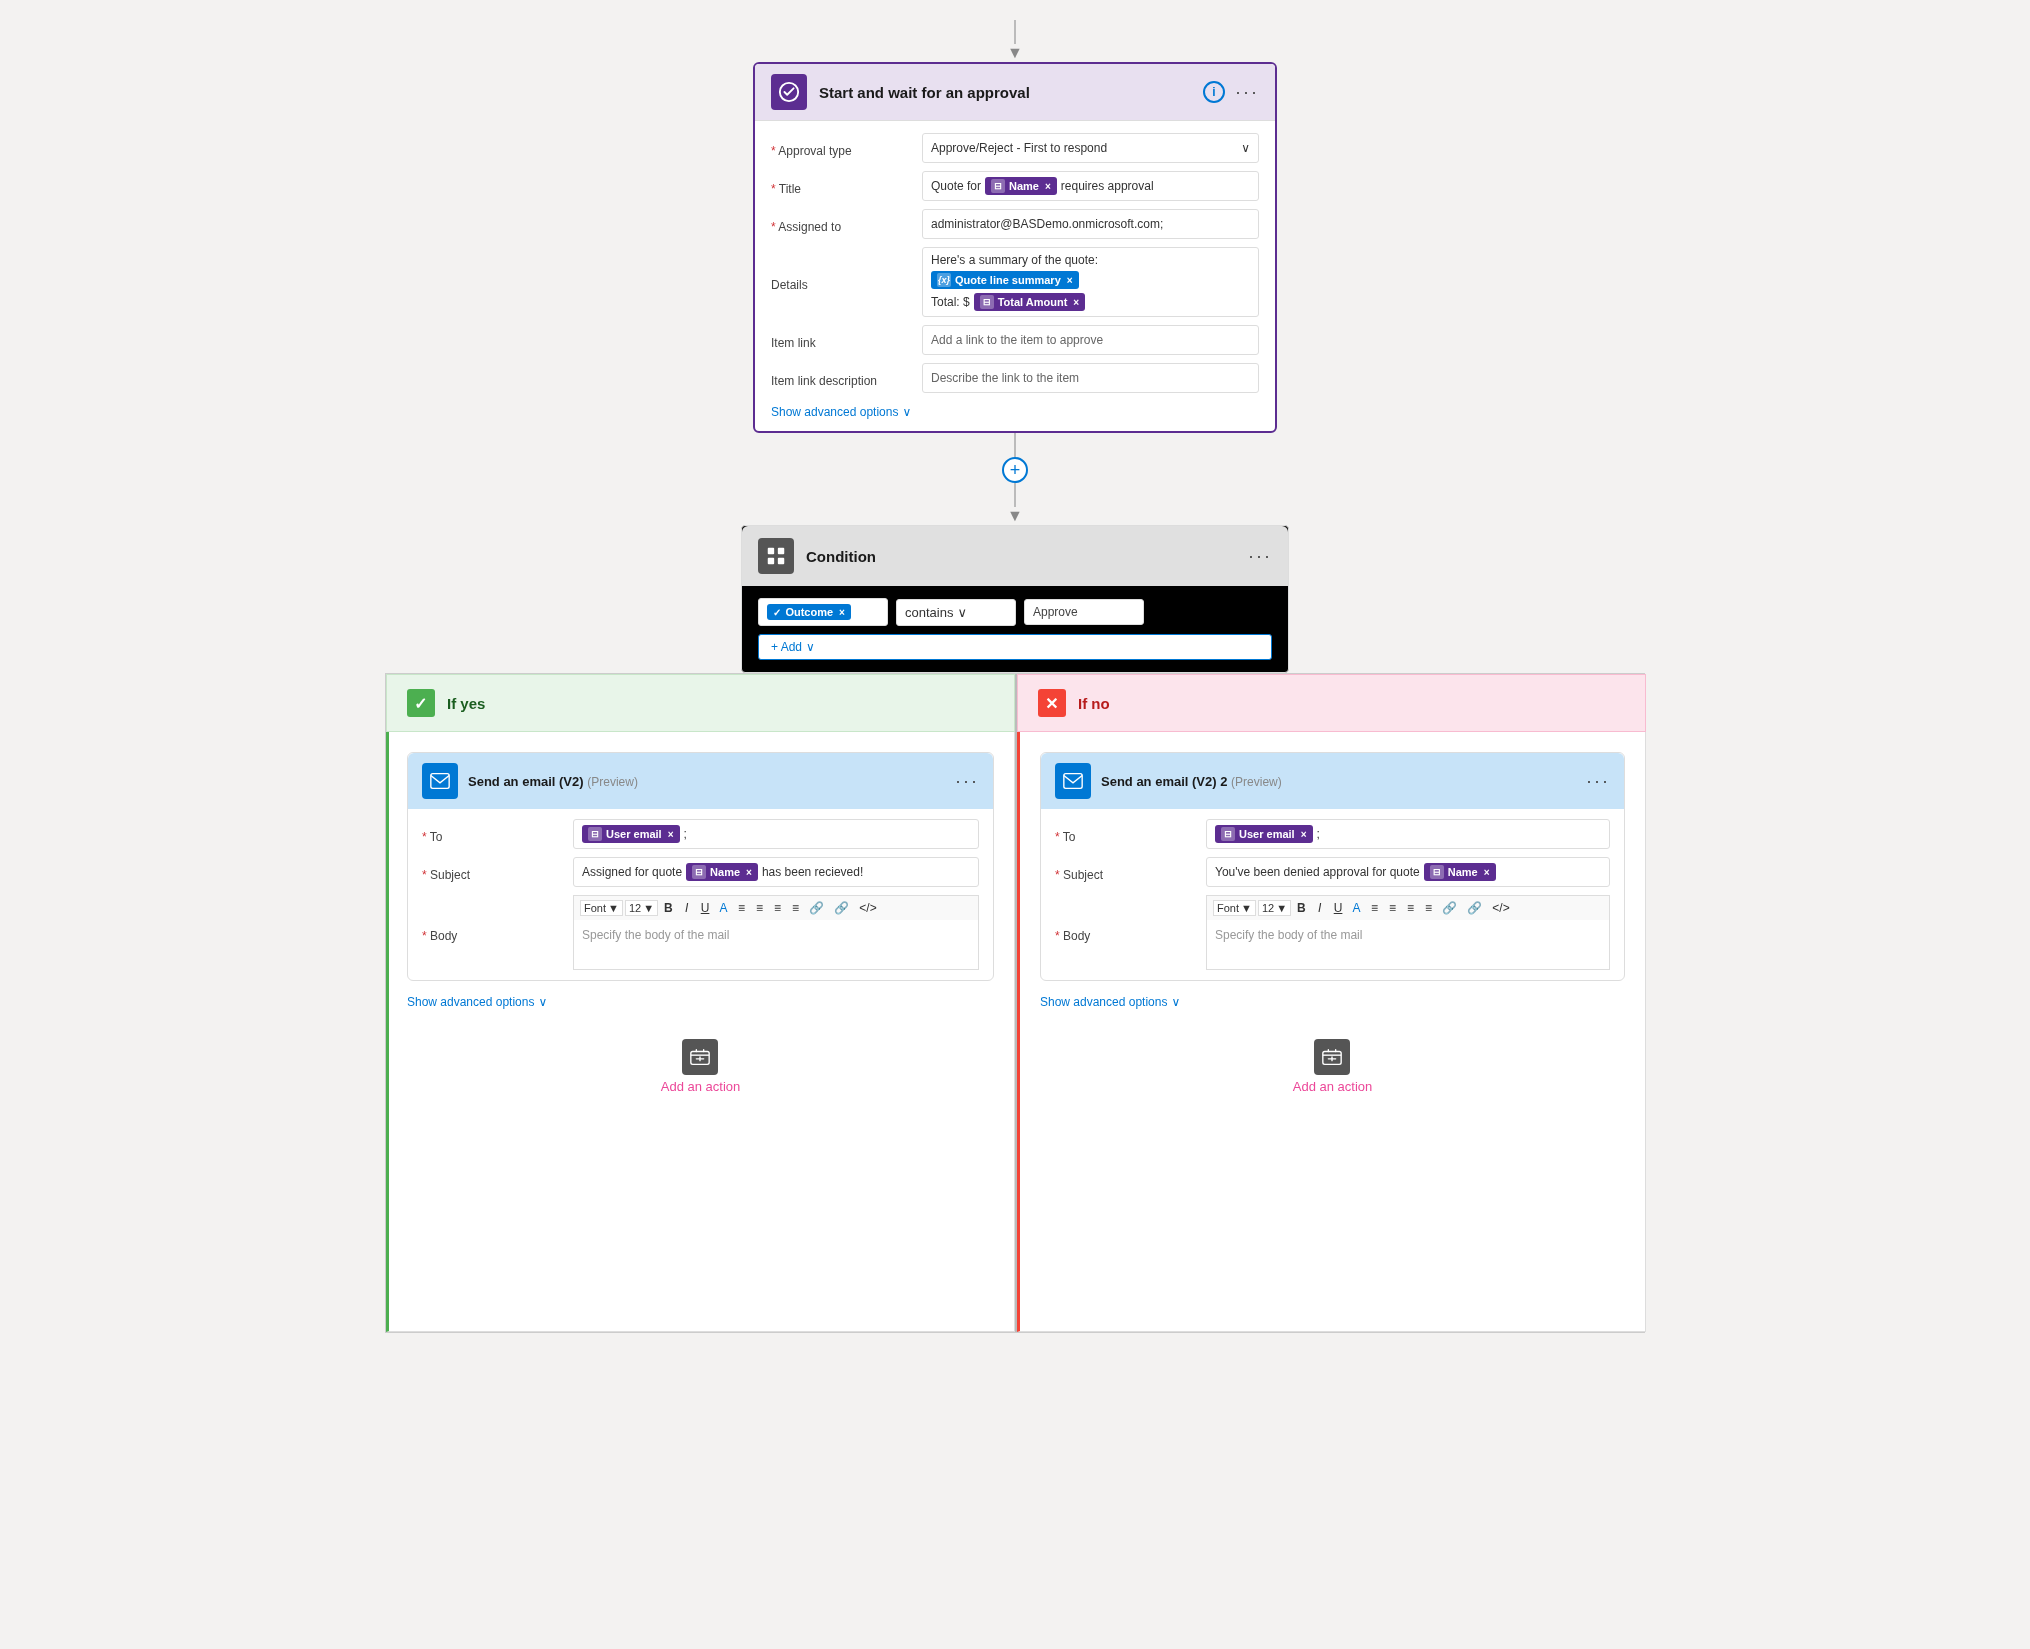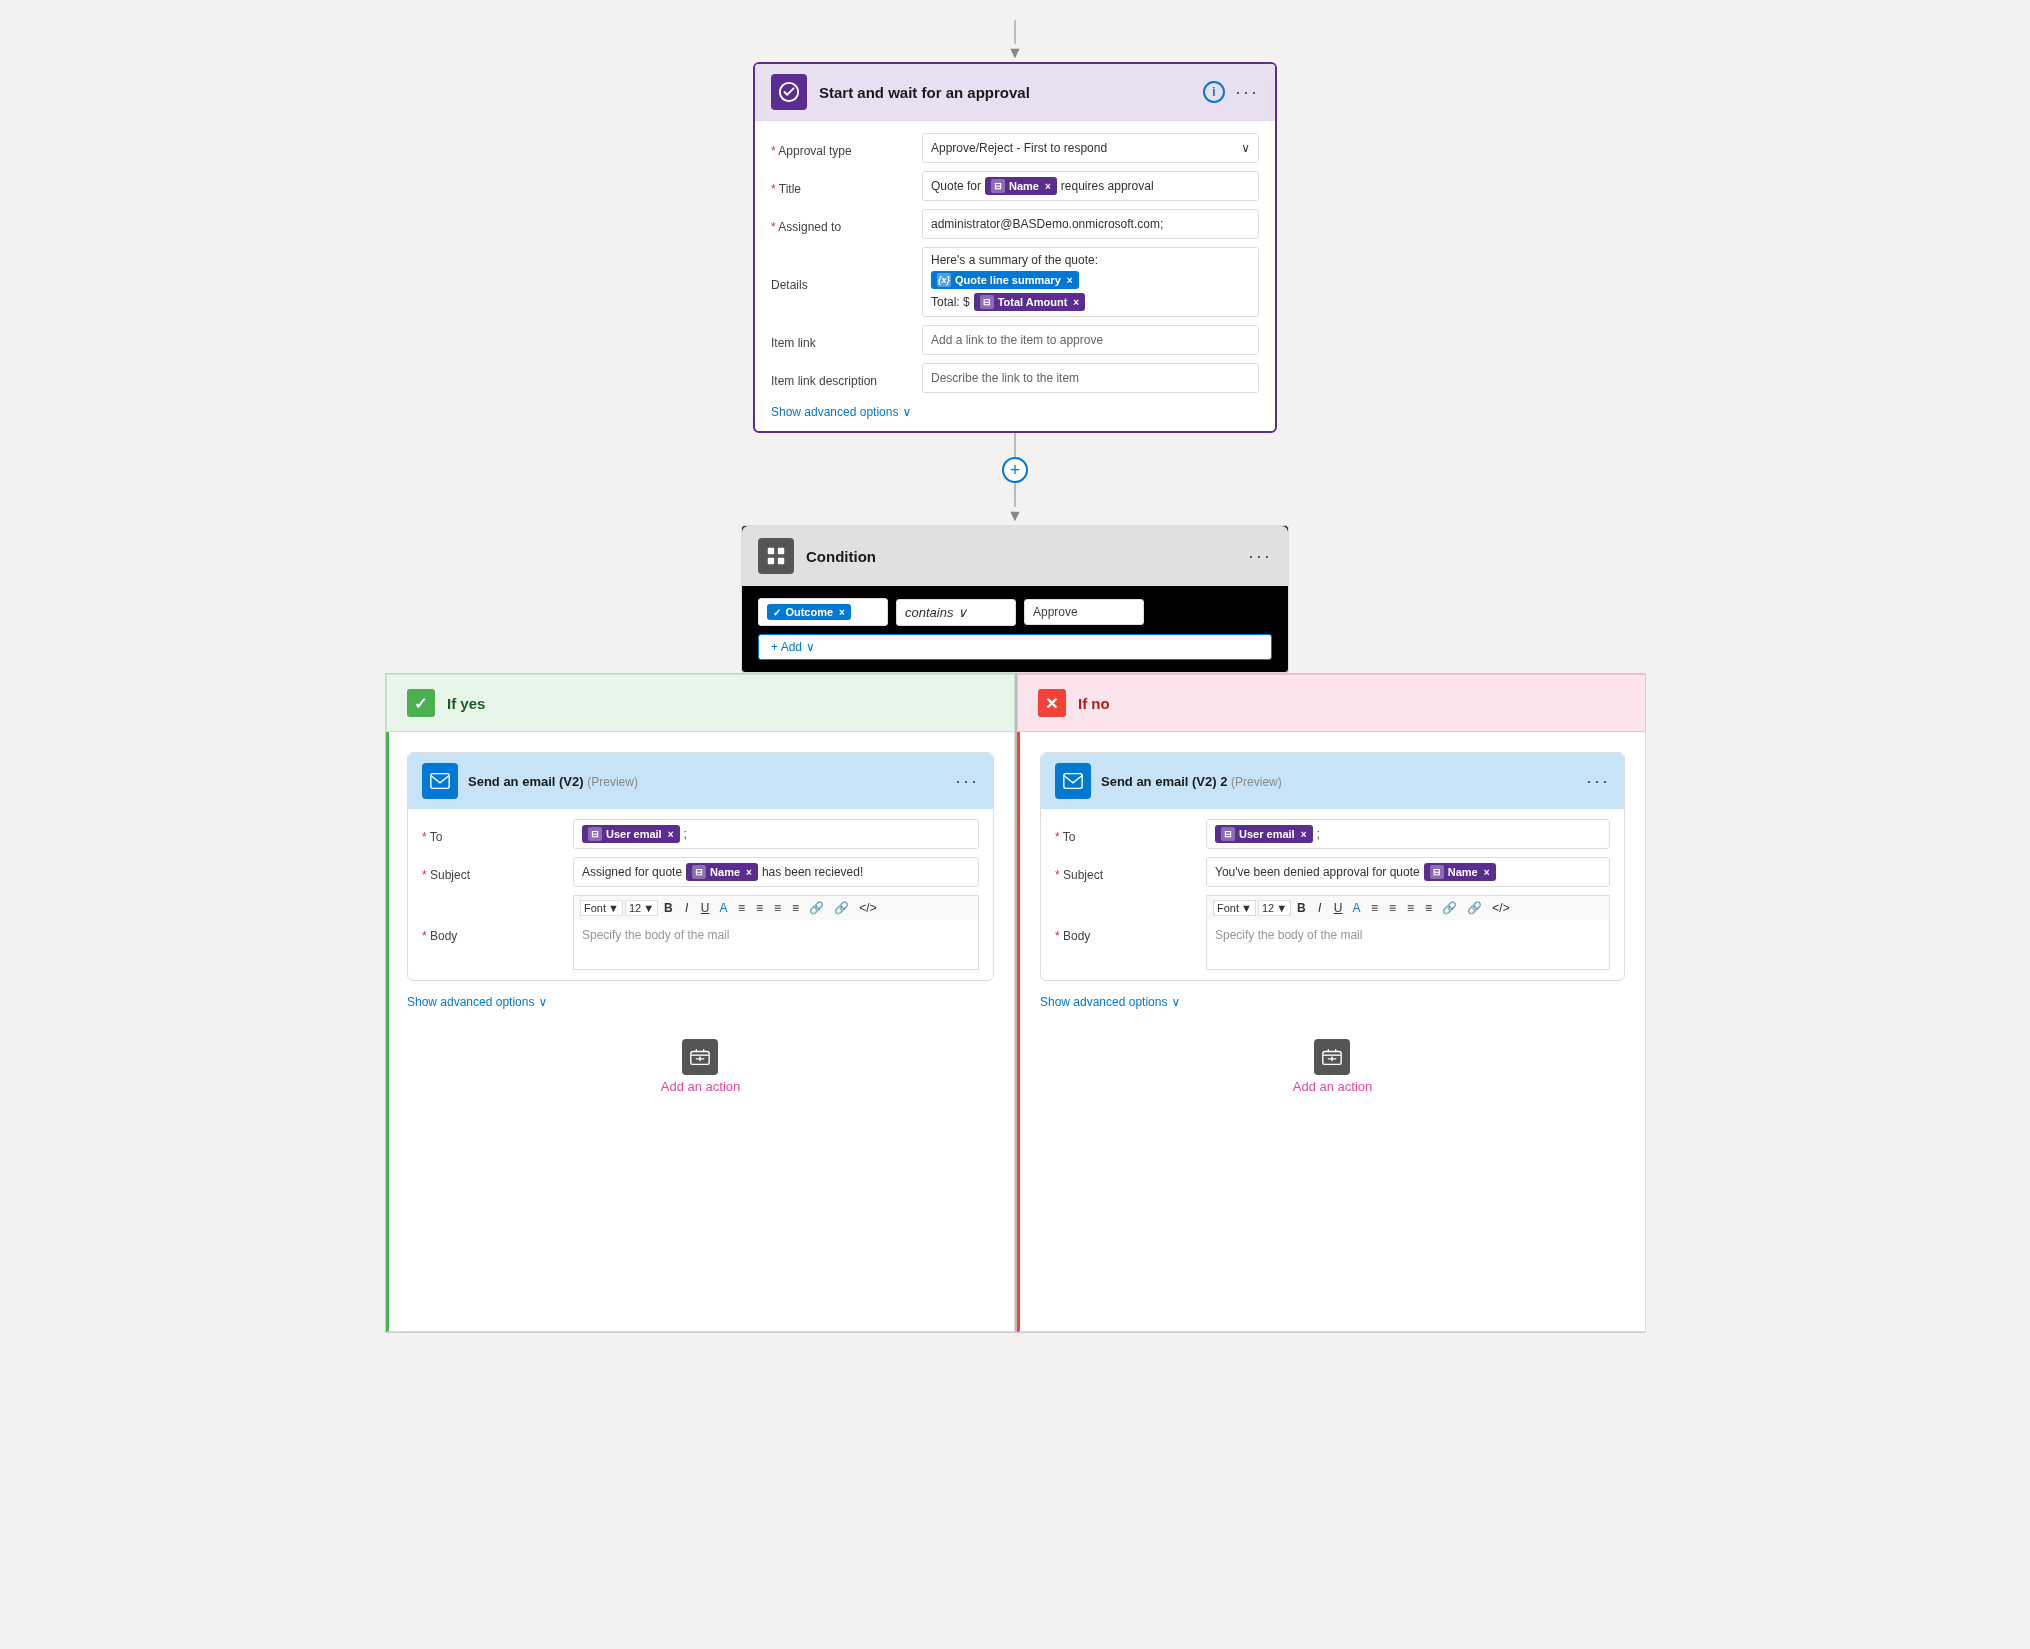--- a/index.html
+++ b/index.html
@@ -221,21 +221,20 @@
       background: white;
       min-width: 130px;
     }
     .condition-dropdown {
       border: 1px solid #ddd;
       border-radius: 3px;
       padding: 5px 8px;
       background: white;
       display: flex; align-items: center; gap: 4px;
       min-width: 120px;
-      font-style: italic;
     }
     .condition-text-field {
       border: 1px solid #ddd;
       border-radius: 3px;
       padding: 5px 8px;
       background: white;
       min-width: 120px;
       color: #444;
       font-size: 12px;
     }

